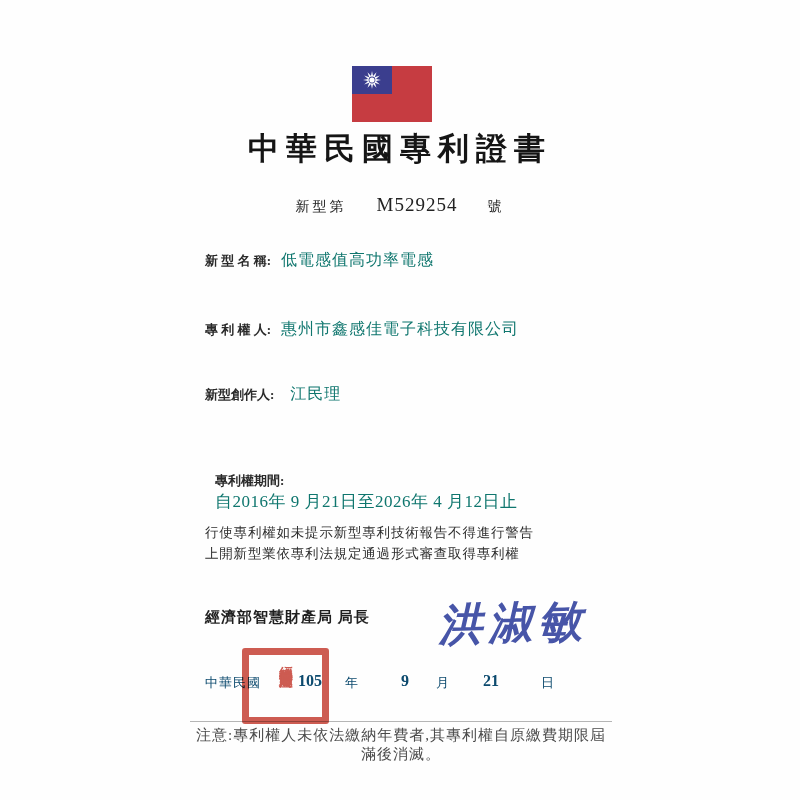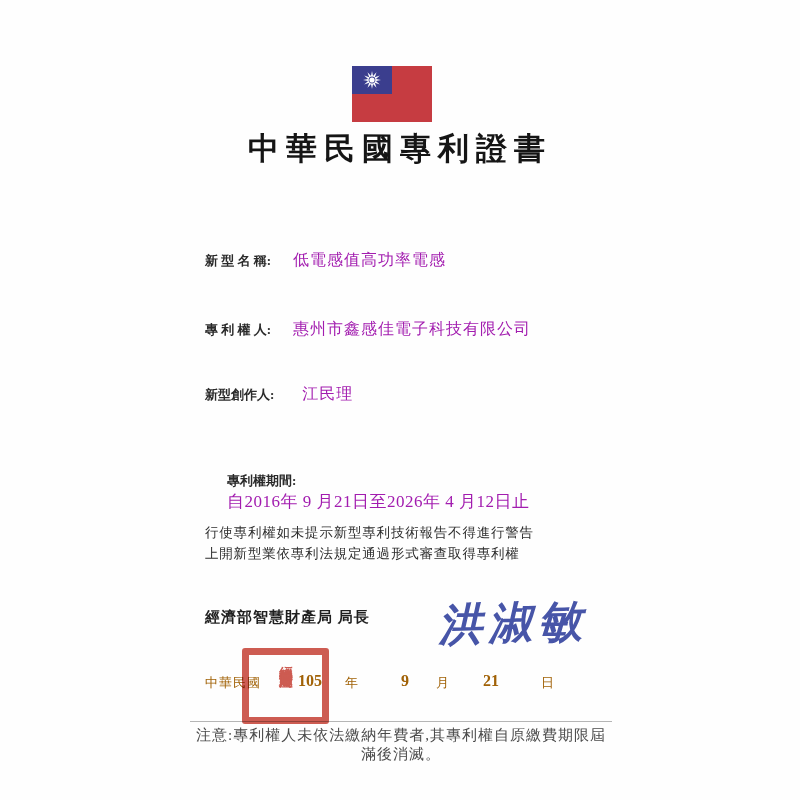--- a/index.html
+++ b/index.html
@@ -18,38 +18,38 @@
   
   .number-line {
     position:absolute; left:0; top:194px; width:800px;
     display:flex; justify-content:center; align-items:baseline; gap:30px;
   }
   .number-line .pre, .number-line .suf { font-size:14px; letter-spacing:3px; color:#222; }
   .number-line .num { font-size:19px; letter-spacing:1px; color:#222; }
   
   .field { position:absolute; left:205px; display:flex; align-items:baseline; }
   .field .lbl { font-size:13px; font-weight:600; color:#2a2a2a; white-space:pre; }
-  .field .val { font-size:16px; margin-left:22px; color:#a21caf; letter-spacing:1px;text-align:center; }
+  .field .val { font-size:16px; margin-left:10px; color:#0f766e; letter-spacing:1px;text-align:center; }
   .field.f-name    { top:250px; }
   .field.f-owner   { top:319px; }
   .field.f-creator { top:384px;gap:6px; }
   .field.f-period  { top:472px;flex-direction:column; }
   .field.f-period .val { font-size:17px; letter-spacing:0.5px; }
   
   .notice { position:absolute; left:205px; top:522px; font-size:13.5px; line-height:21px; color:#2e2e2e; letter-spacing:0.8px; }
   
   .issuer { position:absolute; left:205px; top:608px; font-size:15px; font-weight:bold; letter-spacing:1px; color:#1f1f1f; }
   
   .signature {
     position:absolute; left:438px; top:594px; font-size:44px; font-style:italic; font-weight:bold;
     letter-spacing:6px; transform:rotate(-1.5deg); opacity:.92;
   }
   
   .date-row { position:absolute; left:205px; top:670px; width:420px; height:26px; z-index:1; }
-  .date-row span { position:absolute; top:4px; font-size:13px; color:#a16207; }
+  .date-row span { position:absolute; top:4px; font-size:13px; color:#0c4a6e; }
   .date-row .n { font-size:16px; font-weight:bold; top:2px; }
   .d-era  { left:0; letter-spacing:1px; }
   .d-year { left:93px; }
   .d-yu   { left:140px; }
   .d-mon  { left:196px; }
   .d-mu   { left:231px; }
   .d-day  { left:278px; }
   .d-du   { left:336px; }
   
   .seal {
@@ -76,20 +76,25 @@
       <rect x="0" y="0" width="40" height="28" fill="#3b3e8e"></rect>
       <polygon fill="#ffffff" points="29,14 23.9,15 27.8,18.5 22.8,16.8 24.5,21.8 21,17.9 20,23 19,17.9 15.5,21.8 17.2,16.8 12.2,18.5 16.1,15 11,14 16.1,13 12.2,9.5 17.2,11.2 15.5,6.2 19,10.1 20,5 21,10.1 24.5,6.2 22.8,11.2 27.8,9.5 23.9,13"></polygon>
       <circle cx="20" cy="14" r="4.2" fill="#ffffff"></circle>
       <circle cx="20" cy="14" r="3.4" fill="#3b3e8e"></circle>
       <circle cx="20" cy="14" r="2.6" fill="#ffffff"></circle>
     </svg>
   </div>
 
   <div class="title">中華民國專利證書</div>
 
+  <div class="number-line">
+    <span class="pre">新型第</span>
+    <span class="num">M529254</span>
+    <span class="suf">號</span>
+  </div>
 
   <div class="field f-name">
     <span class="lbl">新 型 名 稱:</span>
     <span class="val">低電感值高功率電感</span>
   </div>
   <div class="field f-owner">
     <span class="lbl">專 利 權 人:</span>
     <span class="val">惠州市鑫感佳電子科技有限公司</span>
   </div>
   <div class="field f-creator">

